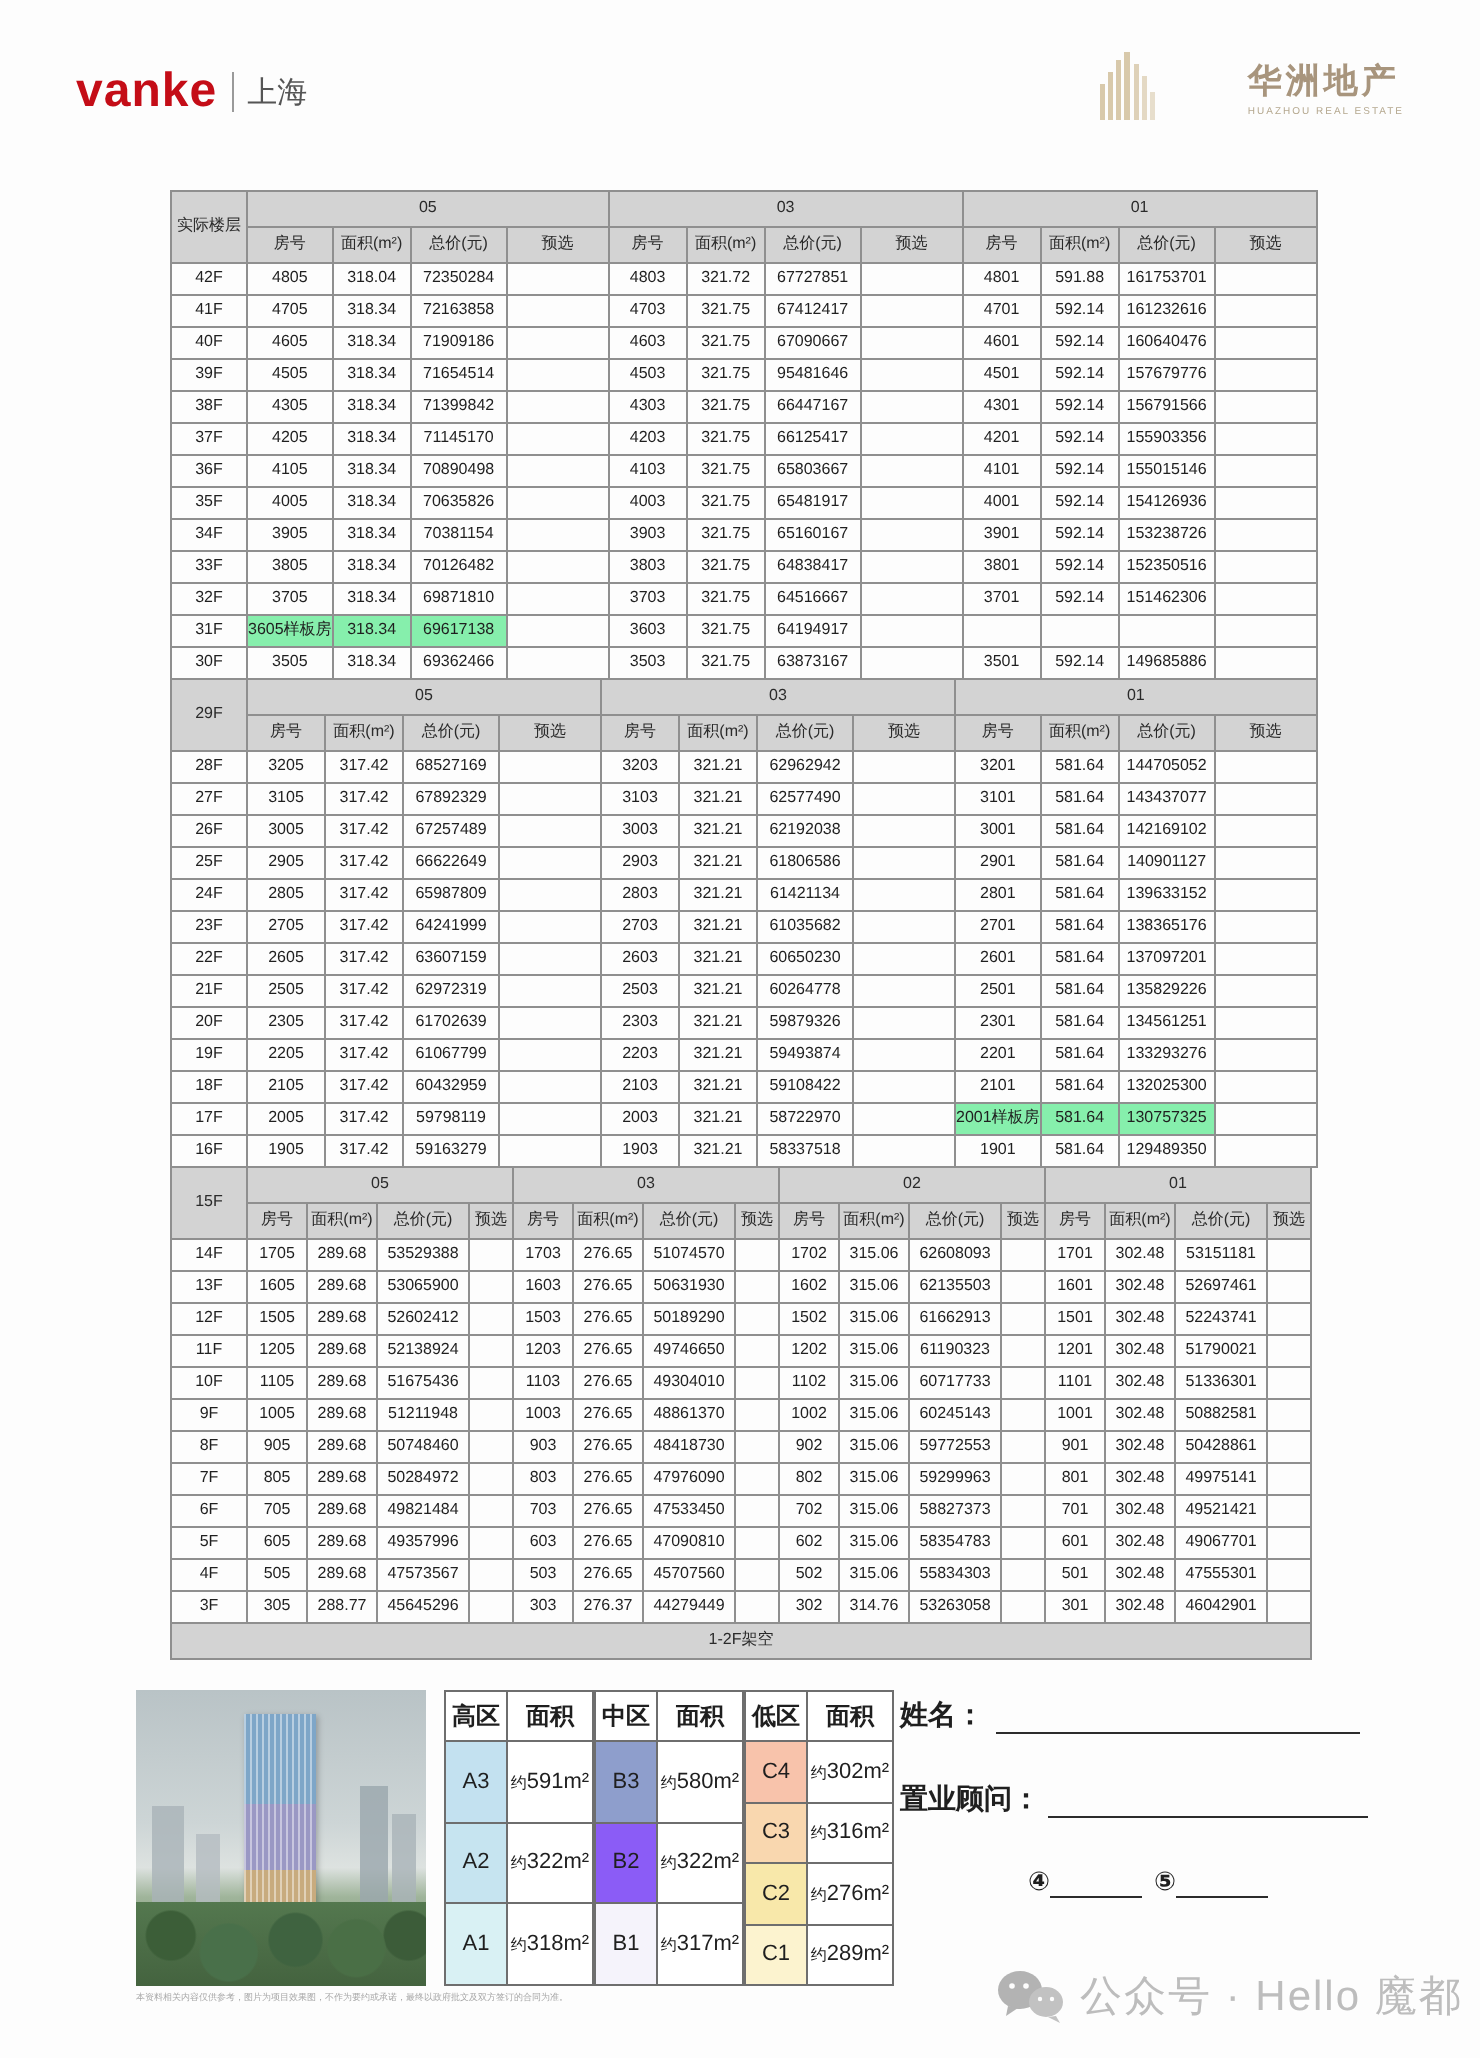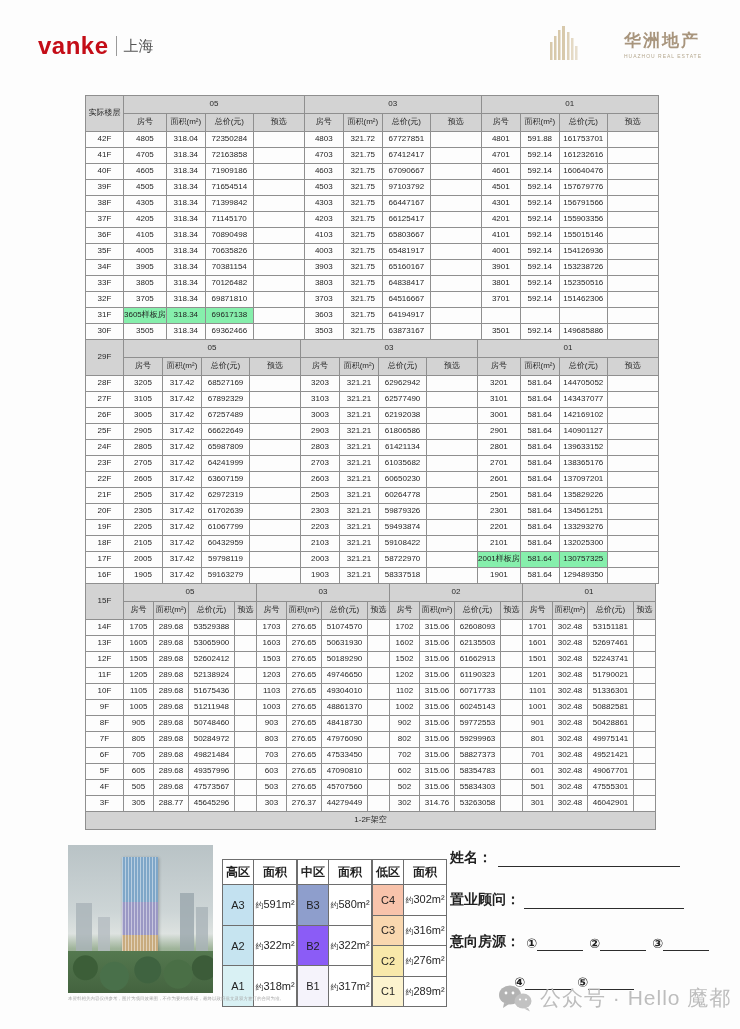--- a/index.html
+++ b/index.html
@@ -48,21 +48,21 @@
   .band.b{height:30%;}
   .trees{position:absolute;left:0;bottom:0;width:100%;height:42px;
          background:radial-gradient(circle at 12% 40%,#3c5e38 12px,transparent 13px),
                     radial-gradient(circle at 32% 60%,#49704a 14px,transparent 15px),
                     radial-gradient(circle at 55% 45%,#3f6340 13px,transparent 14px),
                     radial-gradient(circle at 76% 55%,#4a6f46 14px,transparent 15px),
                     radial-gradient(circle at 94% 40%,#3c5c39 12px,transparent 13px),
                     linear-gradient(#54784f,#44633f);}
 
   
-  .legend{position:absolute;left:154px;top:16px;display:flex;align-items:flex-end;}
+  .legend{position:absolute;left:154px;top:2px;display:flex;}
   table.lt{border-collapse:collapse;table-layout:fixed;}
   table.lt td{border:1px solid #6e6e6e;text-align:center;padding:0;background:#fff;}
   tr.lh td{height:24px;font-size:12px;font-weight:bold;}
   td.zc{font-size:11px;}
   td.za{font-size:11px;}
   td.za .pfx{font-size:8px;}
 
   
   .form{position:absolute;left:382px;top:6px;width:270px;}
   .frow{display:flex;align-items:flex-end;margin-bottom:24px;}
@@ -193,21 +193,21 @@
             <td></td>
           </tr>
           <tr>
             <td>39F</td>
             <td>4505</td>
             <td>318.34</td>
             <td>71654514</td>
             <td></td>
             <td>4503</td>
             <td>321.75</td>
-            <td>97103792</td>
+            <td>95481646</td>
             <td></td>
             <td>4501</td>
             <td>592.14</td>
             <td>157679776</td>
             <td></td>
           </tr>
           <tr>
             <td>38F</td>
             <td>4305</td>
             <td>318.34</td>
@@ -943,29 +943,20 @@
 
     <div class="form">
       <div class="frow">
         <span class="flabel">姓名：</span>
         <span class="fline name"></span>
       </div>
       <div class="frow">
         <span class="flabel">置业顾问：</span>
         <span class="fline cons"></span>
       </div>
-      <div class="frow">
-        <span class="flabel">意向房源：</span>
-        <span class="slot">①</span>
-          <span class="fline s"></span>
-        <span class="slot">②</span>
-          <span class="fline s"></span>
-        <span class="slot">③</span>
-          <span class="fline s"></span>
-      </div>
       <div class="frow second">
         <span class="slot">④</span>
           <span class="fline s"></span>
         <span class="slot">⑤</span>
           <span class="fline s"></span>
       </div>
     </div>
   </div>
 
   <div class="fineprint">本资料相关内容仅供参考，图片为项目效果图，不作为要约或承诺，最终以政府批文及双方签订的合同为准。</div>

